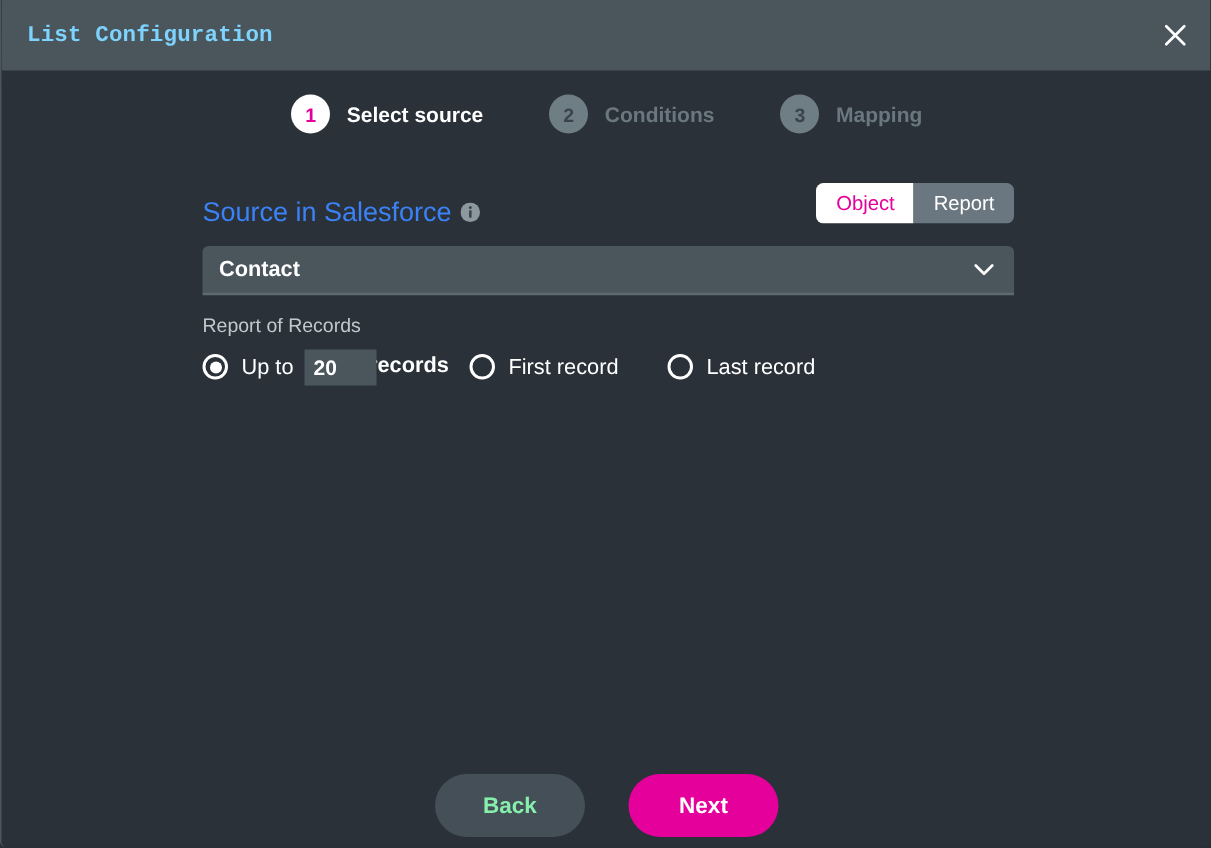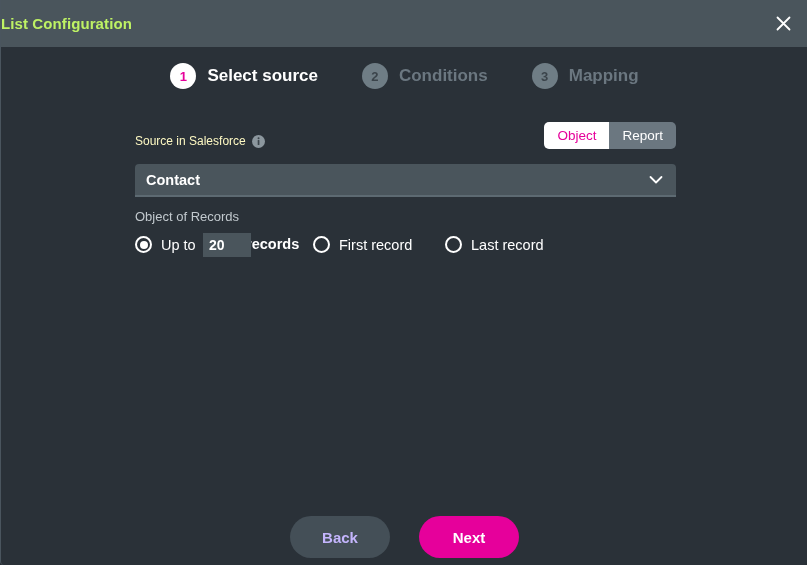--- a/index.html
+++ b/index.html
@@ -30,25 +30,26 @@
   .titlebar {
     position: absolute;
     left: 0; top: 0;
     width: 807px;
     height: 47px;
     background: #4a555c;
     display: flex;
     align-items: center;
   }
   .title-text {
-    margin-left: 0;
-    color: #bef264;
+    margin-left: 17px;
+    color: #7dd3fc;
     font-size: 15px;
     font-weight: bold;
     letter-spacing: 0.1px;
+    font-family: Liberation Mono, monospace;
   }
   .close-btn {
     position: absolute;
     right: 8px;
     top: 6px;
     width: 34px;
     height: 34px;
     display: flex;
     align-items: center;
     justify-content: center;
@@ -86,42 +87,42 @@
   .step.active .step-circle {
     background: #ffffff;
     color: #e6009b;
   }
   .step.inactive .step-circle {
     background: #6f7d85;
     color: #3b444b;
   }
   .step-label {
     margin-left: 11px;
-    font-size: 17px;
+    font-size: 14px;
     font-weight: bold;
   }
   .step.active .step-label { color: #ffffff; }
   .step.inactive .step-label { color: #6b7780; }
 
   
   .form {
     position: absolute;
     left: 134px;
     top: 131px;
     width: 541px;
   }
   .field-row {
     position: relative;
     height: 22px;
   }
   .field-label {
     display: inline-flex;
     align-items: center;
-    color: #fef9c3;
-    font-size: 12px;
+    color: #3b82f6;
+    font-size: 18px;
   }
   .info-icon {
     display: inline-flex;
     align-items: center;
     justify-content: center;
     margin-left: 6px;
     width: 13px;
     height: 13px;
     cursor: pointer;
   }
@@ -269,21 +270,21 @@
     font-family: "Liberation Sans", sans-serif;
     font-size: 15px;
     font-weight: bold;
     display: flex;
     align-items: center;
     justify-content: center;
   }
   .btn-back {
     width: 100px;
     background: #444f57;
-    color: #c4b5fd;
+    color: #86efac;
     cursor: default;
   }
   .btn-next {
     width: 100px;
     margin-left: 29px;
     background: #e6009b;
     color: #ffffff;
     cursor: pointer;
   }
 </style>
@@ -342,21 +343,21 @@
 
     <div class="select-box">
       <div class="select-value">Contact</div>
       <span class="select-chevron">
         <svg width="14" height="9" viewBox="0 0 14 9" aria-hidden="true">
           <path d="M1.5 1.5 L7 7 L12.5 1.5" stroke="#ffffff" stroke-width="1.8" fill="none" stroke-linecap="round" stroke-linejoin="round"></path>
         </svg>
       </span>
     </div>
 
-    <div class="records-label">Object of Records</div>
+    <div class="records-label">Report of Records</div>
 
     <div class="records-row">
 
       <div class="radio-group grp-upto">
         <span class="radio-outer">
           <span class="radio-dot"></span>
         </span>
         <span class="radio-text">Up to</span>
       </div>
 

